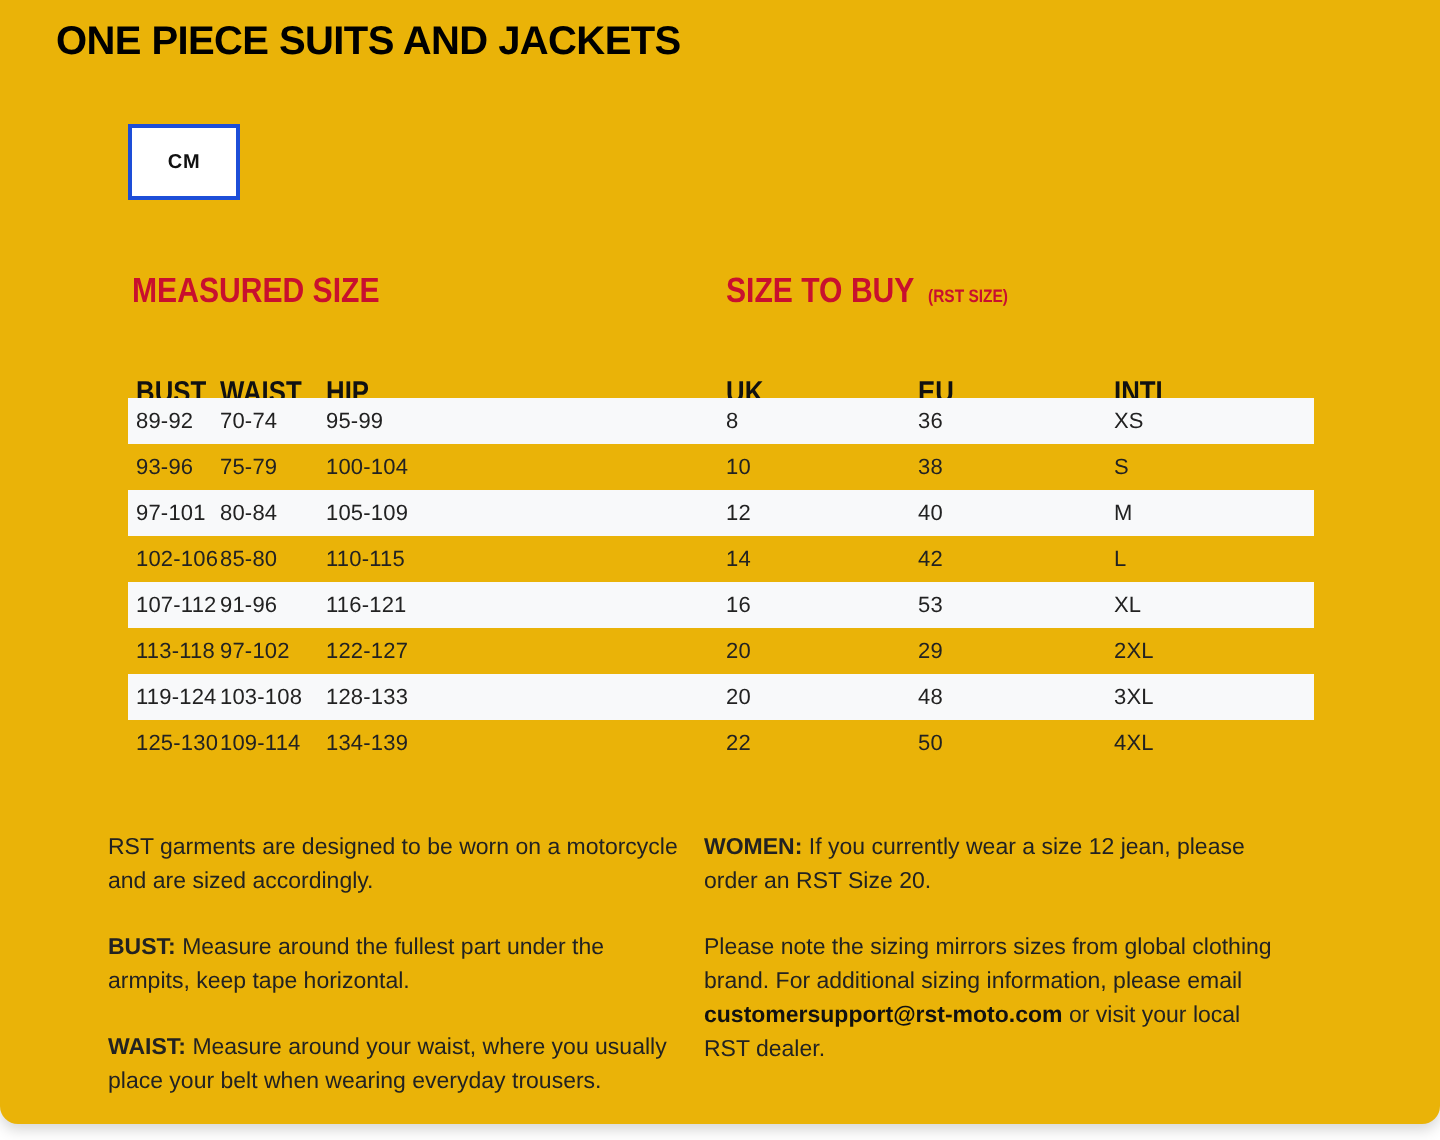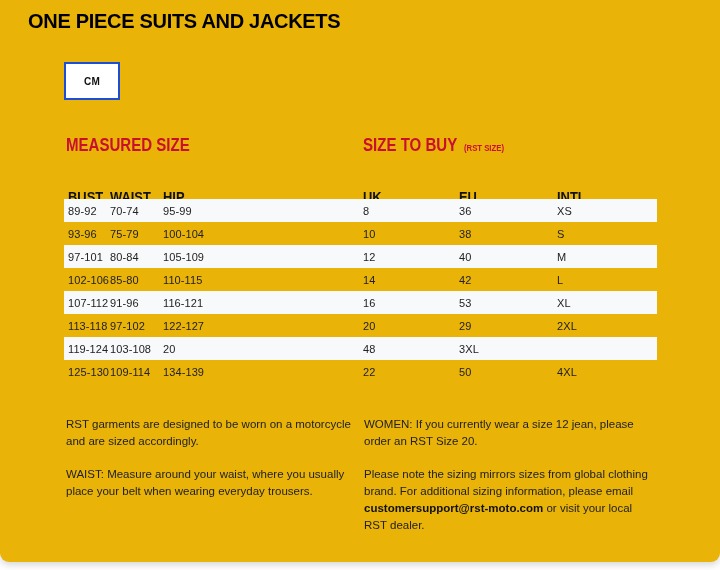--- a/index.html
+++ b/index.html
@@ -43,29 +43,29 @@
 
   .size-table { position: absolute; left: 64px; top: 199px; width: 593px; }
   .t-row {
     display: grid; grid-template-columns: 42px 53px 200px 96px 98px 1fr;
     padding-left: 4px; height: 23px; align-items: center;
     font-size: 11px; color: #222; letter-spacing: 0.1px;
   }
   .t-row.striped { background: #f8f9fa; }
 
   .notes {
-    position: absolute; left: 66px; top: 416px; width: 586px;
+    position: absolute; left: 54px; top: 416px; width: 586px;
     display: flex; gap: 8px;
     font-size: 11.5px; line-height: 17px; color: #222;
   }
   .notes-col.left  { width: 290px; }
   .notes-col.right { width: 288px; }
   .note { margin: 0 0 16px 0; }
   .note:last-child { margin-bottom: 0; }
-  .note-label { font-weight: normal; }
+  .note-label { font-weight: bold; }
   .email-link { font-weight: bold; color: #111; cursor: pointer; }
 </style>
 </head>
 <body>
 
 <div class="card">
 
   <h1 class="title">ONE PIECE SUITS AND JACKETS</h1>
 
   <button class="cm-btn">CM</button>
@@ -134,37 +134,39 @@
       <div>113-118</div>
         <div>97-102</div>
         <div>122-127</div>
         <div>20</div>
         <div>29</div>
         <div>2XL</div>
     </div>
     <div class="t-row striped">
       <div>119-124</div>
         <div>103-108</div>
+        <div>128-133</div>
         <div>20</div>
         <div>48</div>
         <div>3XL</div>
     </div>
     <div class="t-row">
       <div>125-130</div>
         <div>109-114</div>
         <div>134-139</div>
         <div>22</div>
         <div>50</div>
         <div>4XL</div>
     </div>
   </div>
 
   <div class="notes">
     <div class="notes-col left">
       <p class="note"><span>RST garments are designed to be worn on a motorcycle and are sized accordingly.</span></p>
+      <p class="note"><span class="note-label">BUST:</span> <span>Measure around the fullest part under the armpits, keep tape horizontal.</span></p>
       <p class="note"><span class="note-label">WAIST:</span> <span>Measure around your waist, where you usually place your belt when wearing everyday trousers.</span></p>
     </div>
     <div class="notes-col right">
       <p class="note"><span class="note-label">WOMEN:</span> <span>If you currently wear a size 12 jean, please order an RST Size 20.</span></p>
       <p class="note"><span>Please note the sizing mirrors sizes from global clothing brand. For additional sizing information, please email</span> <span class="email-link">customersupport@rst-moto.com</span> <span>or visit your local RST dealer.</span></p>
     </div>
   </div>
 
 </div>
 

